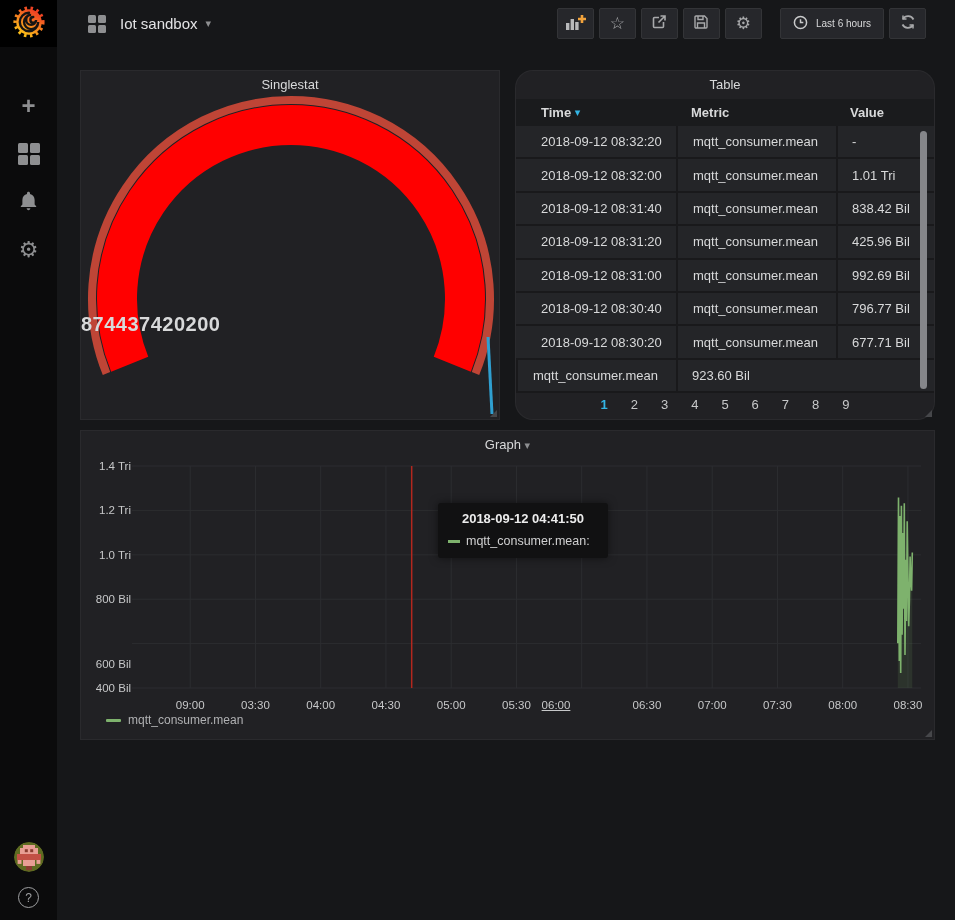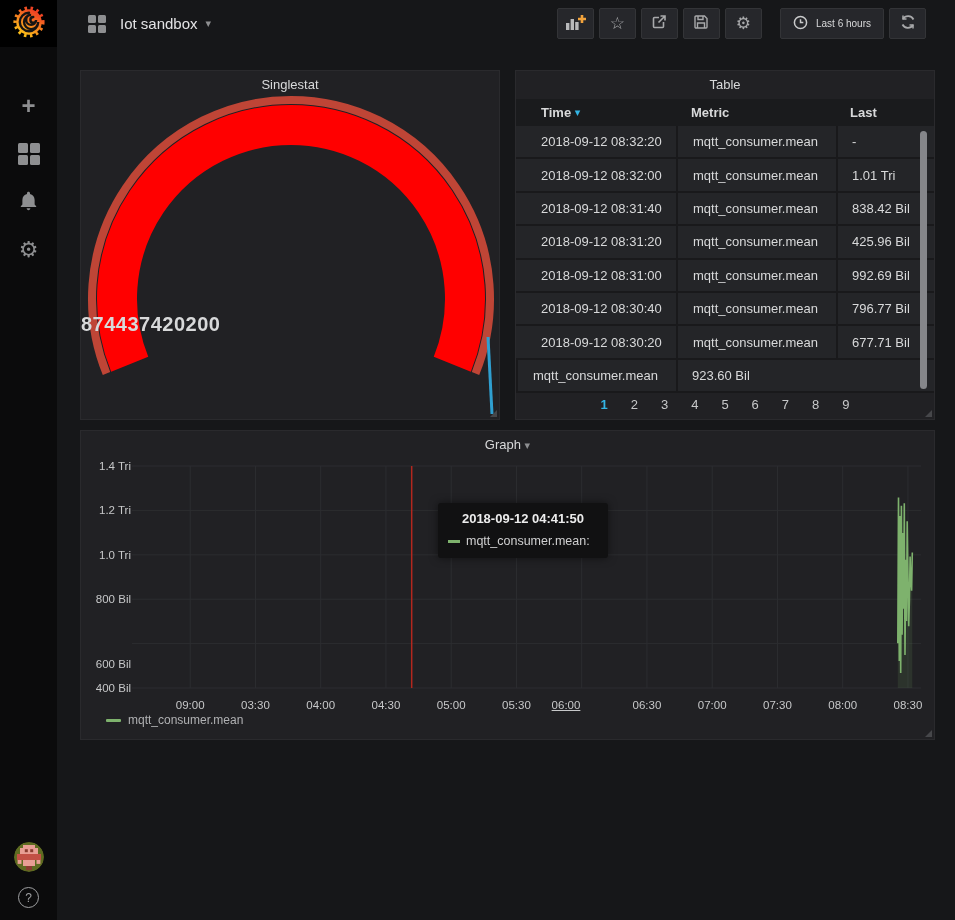--- a/index.html
+++ b/index.html
@@ -41,21 +41,21 @@
   .resize { position:absolute; right:2px; bottom:2px; width:0; height:0;
     border-left:7px solid transparent; border-bottom:7px solid #46474a; cursor:nwse-resize; }
 
   
   .singlestat { left:80px; top:70px; width:420px; height:350px; }
   .gauge-svg { position:absolute; left:0; top:0; }
   .stat-value { position:absolute; top:242px; left:0; right:0; text-align:left;
     font-size:20px; font-weight:bold; color:#d8d9da; letter-spacing:0.5px; }
 
   
-  .tablep { left:515px; top:70px; width:420px; height:350px; }
+  .tablep { left:515px; top:70px; width:420px; height:350px;border-radius:18px; }
   .t-header { display:flex; height:27px; background:#1a1b1d; align-items:center; }
   .th { font-size:13px; font-weight:bold; color:#33b5e5; cursor:pointer; }
   .c-time { width:160px; padding-left:25px; }
   .c-metric { width:160px; padding-left:15px; }
   .c-value { flex:1; padding-left:14px; }
   .t-body { position:relative; }
   .t-row { display:flex; height:33.4px; background:#242528; border-bottom:2px solid #19191b; }
   .t-cell { font-size:13px; color:#d8d9da; display:flex; align-items:center; white-space:nowrap; overflow:hidden; }
   .t-row .c-metric, .t-row .c-value { border-left:2px solid #19191b; }
   .t-scroll { position:absolute; right:7px; top:60px; width:7px; height:258px; background:#85868a; border-radius:4px; cursor:pointer; }
@@ -229,21 +229,21 @@
   <div class="resize"></div>
 </section>
 
 <section class="panel tablep">
   <div class="p-title">Table</div>
   <div class="t-header">
     <div class="t-cell c-time th">
       <span>Time</span>&nbsp;<span class="caret" style="color:#33b5e5;">▾</span>
     </div>
     <div class="t-cell c-metric th">Metric</div>
-    <div class="t-cell c-value th">Last</div>
+    <div class="t-cell c-value th">Value</div>
   </div>
   <div class="t-body" id="table-body">
       <div class="t-row">
         <div class="t-cell c-time">2018-09-12 08:32:20</div>
         <div class="t-cell c-metric">mqtt_consumer.mean</div>
         <div class="t-cell c-value">-</div>
       </div>
       <div class="t-row">
         <div class="t-cell c-time">2018-09-12 08:32:00</div>
         <div class="t-cell c-metric">mqtt_consumer.mean</div>
@@ -307,21 +307,21 @@
       <span class="ylabel" style="top: 206.6px; margin-top: 20px;">600 Bil</span>
       <span class="ylabel" style="top: 251px;">400 Bil</span>
     </div>
   <div id="xlabels">
       <span class="xlabel" style="left: 86.2px;">09:00</span>
       <span class="xlabel" style="left: 151.45px;">03:30</span>
       <span class="xlabel" style="left: 216.7px;">04:00</span>
       <span class="xlabel" style="left: 281.95px;">04:30</span>
       <span class="xlabel" style="left: 347.2px;">05:00</span>
       <span class="xlabel" style="left: 412.45px;">05:30</span>
-      <span class="xlabel" style="left: 462px; text-decoration: underline;">06:00</span>
+      <span class="xlabel" style="left: 452px; text-decoration: underline;">06:00</span>
       <span class="xlabel" style="left: 542.95px;">06:30</span>
       <span class="xlabel" style="left: 608.2px;">07:00</span>
       <span class="xlabel" style="left: 673.45px;">07:30</span>
       <span class="xlabel" style="left: 738.7px;">08:00</span>
       <span class="xlabel" style="left: 803.95px;">08:30</span>
     </div>
   <div class="plot" id="plot"><svg width="783" height="222">
         <line x1="-6" y1="0" x2="783" y2="0" stroke="#2c2d30" stroke-width="1"></line>
         <line x1="-6" y1="44.39999999999998" x2="783" y2="44.39999999999998" stroke="#2c2d30" stroke-width="1"></line>
         <line x1="-6" y1="88.80000000000001" x2="783" y2="88.80000000000001" stroke="#2c2d30" stroke-width="1"></line>

